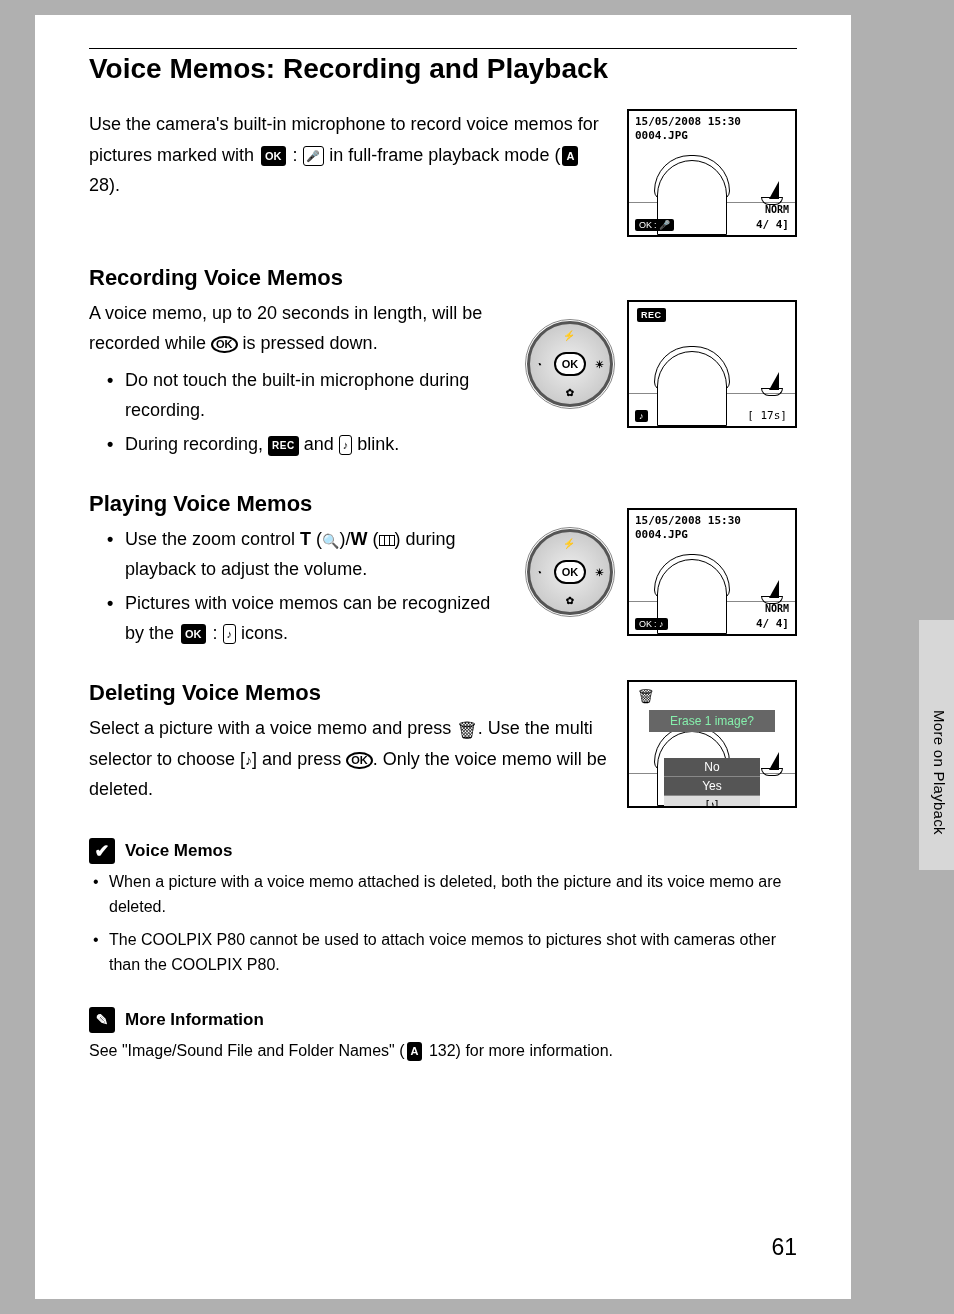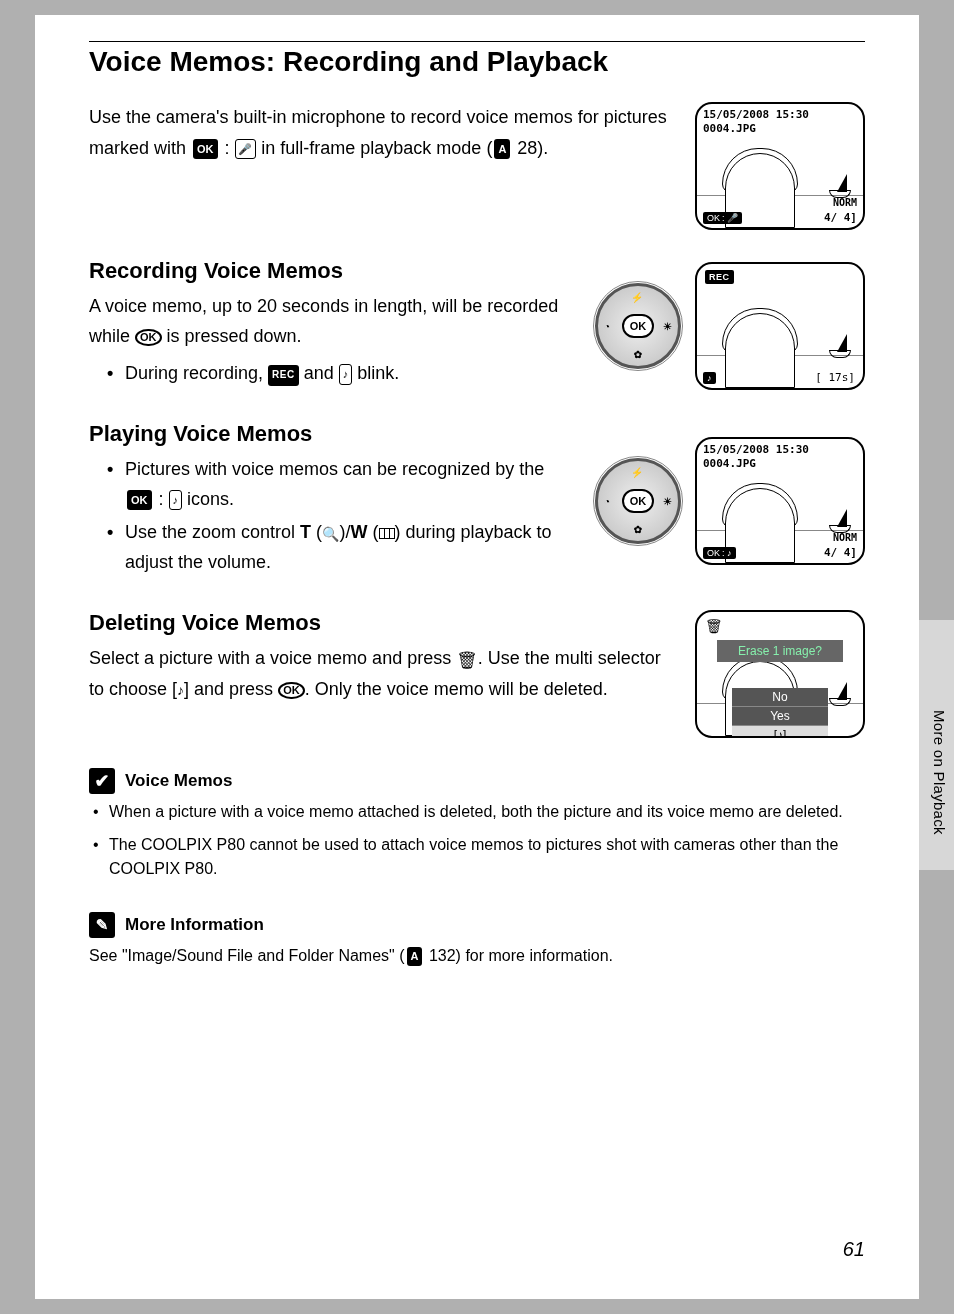--- a/index.html
+++ b/index.html
@@ -9,30 +9,30 @@
     width: 954px;
     height: 1314px;
     position: relative;
     color: #000;
   }
   .page {
     background: #fff;
     position: absolute;
     left: 35px;
     top: 15px;
-    width: 884px;
+    width: 816px;
     height: 1284px;
-    padding: 26px 54px 40px 54px;
+    padding: 33px 54px 40px 54px;
   }
   .header-rule { border-top: 1px solid #000; margin-bottom: 4px; }
   .main-title { font-size: 28px; font-weight: 700; margin-bottom: 24px; }
   .intro-row { display:flex; gap:20px; }
   .intro-text { flex:1; font-size:18px; line-height:1.7; }
   .lcd {
-    width:170px; height:128px; border:2px solid #000; border-radius:17px;
+    width:170px; height:128px; border:2px solid #000; border-radius:0;
     background:#fff; position:relative; overflow:hidden; font-size:11px;
     flex-shrink:0;
   }
   .lcd .ts { position:absolute; top:4px; left:6px; font-weight:600; font-family:monospace; font-size:11px; text-shadow:1px 1px 0 #fff; }
   .lcd .fn { position:absolute; top:18px; left:6px; font-weight:600; font-family:monospace; font-size:11px; text-shadow:1px 1px 0 #fff;}
   .lcd .scene { position:absolute; bottom:0; left:0; right:0; height:85px; }
   .lcd .face { position:absolute; left:28px; bottom:0; width:70px; height:75px; border:1.5px solid #000; border-radius:35px 35px 0 0; background:#fff;}
   .lcd .hair { position:absolute; left:25px; bottom:35px; width:76px; height:45px; border:1.5px solid #000; border-radius:40px 40px 10px 10px; background:#fff;}
   .lcd .boat { position:absolute; right:10px; bottom:30px; width:28px; height:30px; }
   .lcd .boat::before{content:"";position:absolute;bottom:0;left:4px;width:20px;height:6px;border:1.5px solid #000;border-radius:0 0 10px 10px;}
@@ -70,21 +70,21 @@
   .trash-glyph{font-size:17px;vertical-align:-2px;}
   .note-glyph{font-size:14px;vertical-align:0;}
   .notes-sec{margin-top:30px;}
   .notes-head{display:flex;align-items:center;gap:10px;margin-bottom:6px;}
   .check-badge{width:26px;height:26px;background:#000;color:#fff;display:flex;align-items:center;justify-content:center;font-size:18px;font-weight:900;border-radius:3px;}
   .notes-head-title{font-weight:700;font-size:17px;}
   ul.small-bullets{list-style:none;padding-left:4px;}
   ul.small-bullets li{position:relative;padding-left:16px;font-size:16px;line-height:1.55;margin-bottom:8px;}
   ul.small-bullets li::before{content:"•";position:absolute;left:0;}
   .info-badge{width:26px;height:26px;background:#000;color:#fff;display:flex;align-items:center;justify-content:center;font-size:15px;font-weight:700;border-radius:3px;}
-  .page-num{position:absolute;bottom:38px;right:54px;font-style:italic;font-size:20px;}
+  .page-num{position:absolute;bottom:38px;right:54px;font-size:23px;}
   .side-tab{position:absolute;right:0;top:620px;width:35px;height:250px;background:#d7d7d7;}
   .side-label{position:absolute;right:6px;top:710px;writing-mode:vertical-rl;font-size:15px;letter-spacing:0.3px;}
   .ctrl-row{display:flex;gap:8px;align-items:center;}
   .bold{font-weight:700;}
   .mag{display:inline-block;font-size:14px;vertical-align:-1px;}
   .thumbs-glyph{display:inline-block;width:16px;height:11px;border:1.5px solid #000;position:relative;vertical-align:-1px;}
   .thumbs-glyph::before{content:"";position:absolute;left:4px;top:-1px;bottom:-1px;border-left:1.5px solid #000;}
   .thumbs-glyph::after{content:"";position:absolute;right:4px;top:-1px;bottom:-1px;border-left:1.5px solid #000;}
 </style>
 </head>
@@ -118,20 +118,21 @@
     </div>
   </div>
 
   <div class="sect-row">
     <div class="sect-col">
       <h2 class="sub-title">Recording Voice Memos</h2>
       <p class="body-text">
         <span>A voice memo, up to 20 seconds in length, will be recorded while </span><span class="ok-glyph">OK</span><span> is pressed down.</span>
       </p>
       <ul class="bullets">
+        <li>Do not touch the built-in microphone during recording.</li>
         <li>
           <span>During recording, </span><span class="rec-glyph">REC</span><span> and </span><span class="icon-glyph">♪</span><span> blink.</span>
         </li>
       </ul>
     </div>
     <div class="ctrl-row">
       <div class="dial">
         <div class="ok">OK</div>
         <div class="dot dn">⚡</div>
         <div class="dot ds">✿</div>
@@ -150,24 +151,24 @@
         <div class="timer">[   17s]</div>
       </div>
     </div>
   </div>
 
   <div class="sect-row">
     <div class="sect-col">
       <h2 class="sub-title">Playing Voice Memos</h2>
       <ul class="bullets">
         <li>
-          <span>Pictures with voice memos can be recognized by the </span><span class="ref-glyph">OK</span><span> : </span><span class="icon-glyph">♪</span><span> icons.</span>
+          <span>Use the zoom control </span><span class="bold">T</span> (<span class="mag">🔍</span>)/<span class="bold">W</span> (<span class="thumbs-glyph"></span>) <span> during playback to adjust the volume.</span>
         </li>
         <li>
-          <span>Use the zoom control </span><span class="bold">T</span> (<span class="mag">🔍</span>)/<span class="bold">W</span> (<span class="thumbs-glyph"></span>) <span> during playback to adjust the volume.</span>
+          <span>Pictures with voice memos can be recognized by the </span><span class="ref-glyph">OK</span><span> : </span><span class="icon-glyph">♪</span><span> icons.</span>
         </li>
       </ul>
     </div>
     <div class="ctrl-row">
       <div class="dial">
         <div class="ok">OK</div>
         <div class="dot dn">⚡</div>
         <div class="dot ds">✿</div>
         <div class="dot de">☀</div>
         <div class="dot dw">◔</div>

